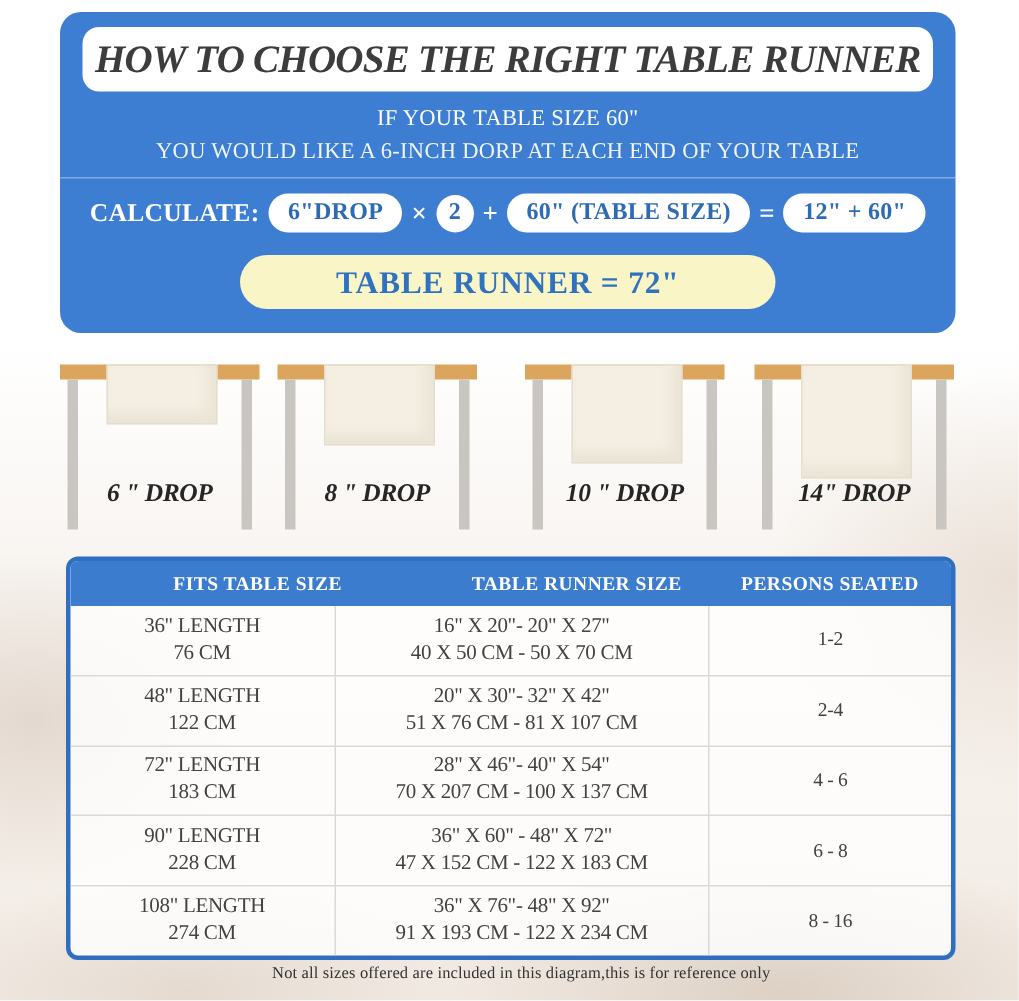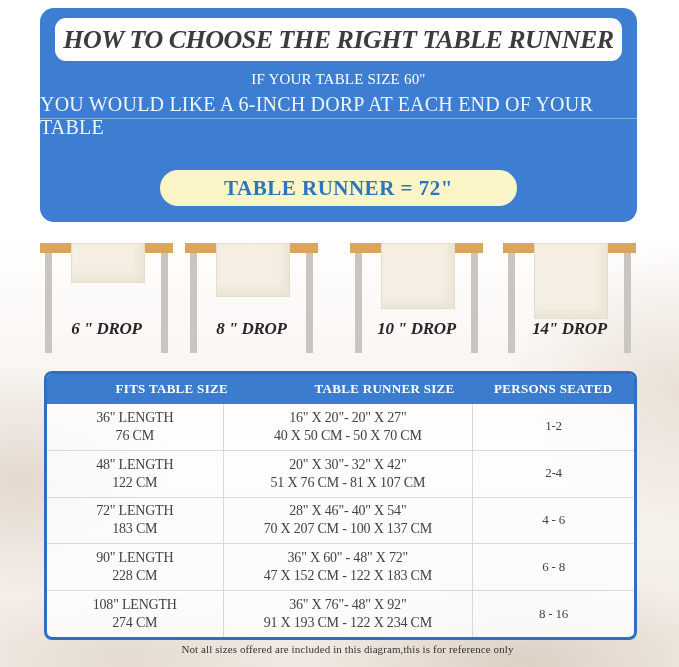--- a/index.html
+++ b/index.html
@@ -24,22 +24,22 @@
     position:absolute; left:15px; right:15px; top:10px; height:43px;
     background:#ffffff; border-radius:11px;
     display:flex; align-items:center; justify-content:center;
   }
   .title-box h1 {
     margin:0; font-size:26px; font-weight:bold; font-style:italic;
     color:#3c3c3c; letter-spacing:-0.5px; white-space:nowrap;
   }
   .sub1 { position:absolute; left:0; right:0; top:63px; text-align:center;
           color:#ffffff; font-size:15px; letter-spacing:0.2px; }
-  .sub2 { position:absolute; left:0; right:0; top:85px; 
-          color:#eef5fd; font-size:20px; letter-spacing:0.2px; }
+  .sub2 { position:absolute; left:0; right:0; top:85px; text-align:center;
+          color:#eef5fd; font-size:15px; letter-spacing:0.2px; }
   .panel-divider { position:absolute; left:0; right:0; top:110px; height:1px;
           background:rgba(255,255,255,0.35); }
   .formula-row {
     position:absolute; left:0; right:0; top:119px; height:30px;
     display:flex; align-items:center; justify-content:center; gap:6px;
     white-space:nowrap;
   }
   .calc-label { color:#ffffff; font-weight:bold; font-size:17px; letter-spacing:0.2px; }
   .pill {
     background:#ffffff; color:#2d6cb5; font-weight:bold; font-size:16px;
@@ -105,20 +105,30 @@
 
 <div id="canvas">
 
   <div class="top-panel">
     <div class="title-box">
       <h1>HOW TO CHOOSE THE RIGHT TABLE RUNNER</h1>
     </div>
     <div class="sub1">IF YOUR TABLE SIZE 60"</div>
     <div class="sub2">YOU WOULD LIKE A 6-INCH DORP AT EACH END OF YOUR TABLE</div>
     <div class="panel-divider"></div>
+    <div class="formula-row">
+      <span class="calc-label">CALCULATE:</span>
+      <span class="pill">6"DROP</span>
+      <span class="op">×</span>
+      <span class="circle-badge">2</span>
+      <span class="op">+</span>
+      <span class="pill">60"  (TABLE SIZE)</span>
+      <span class="op">=</span>
+      <span class="pill">12" + 60"</span>
+    </div>
     <div class="result-pill">
       <span>TABLE RUNNER = 72"</span>
     </div>
   </div>
 
   <div class="drop-table" style="left:40px;">
     <div class="tabletop"></div>
     <div class="leg left"></div>
     <div class="leg right"></div>
     <div class="runner" style="height:38px;"></div>

